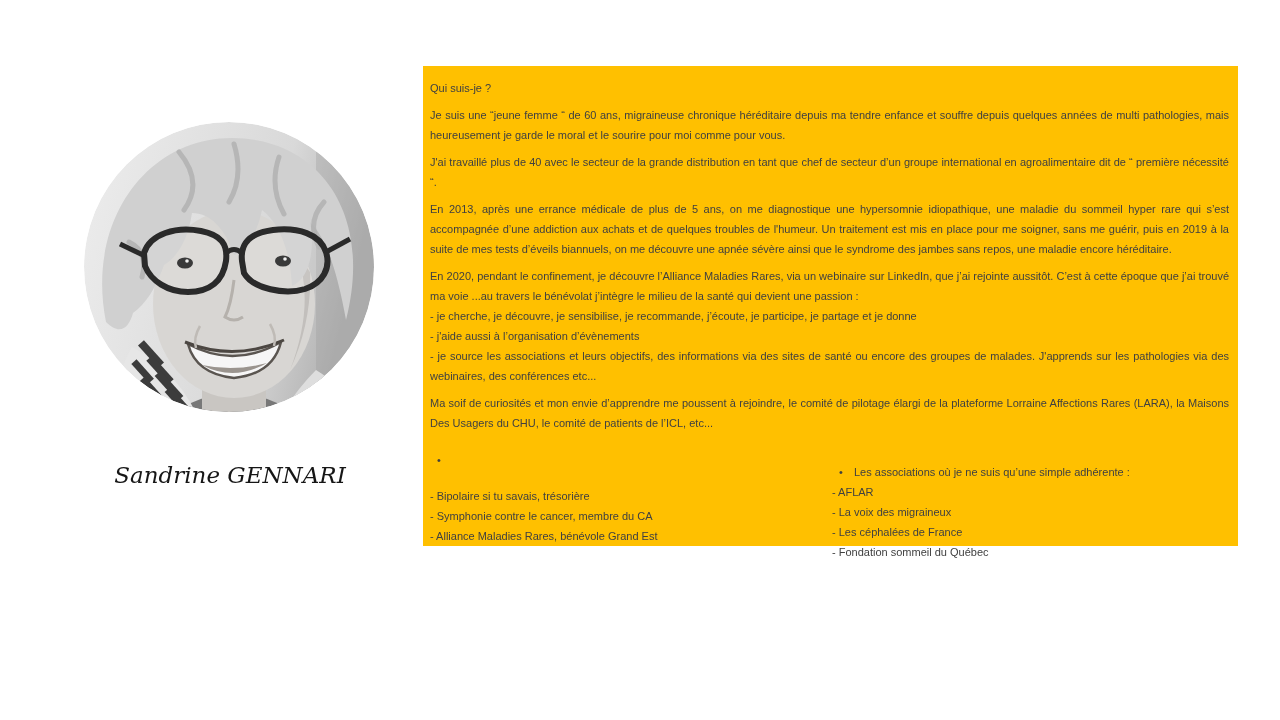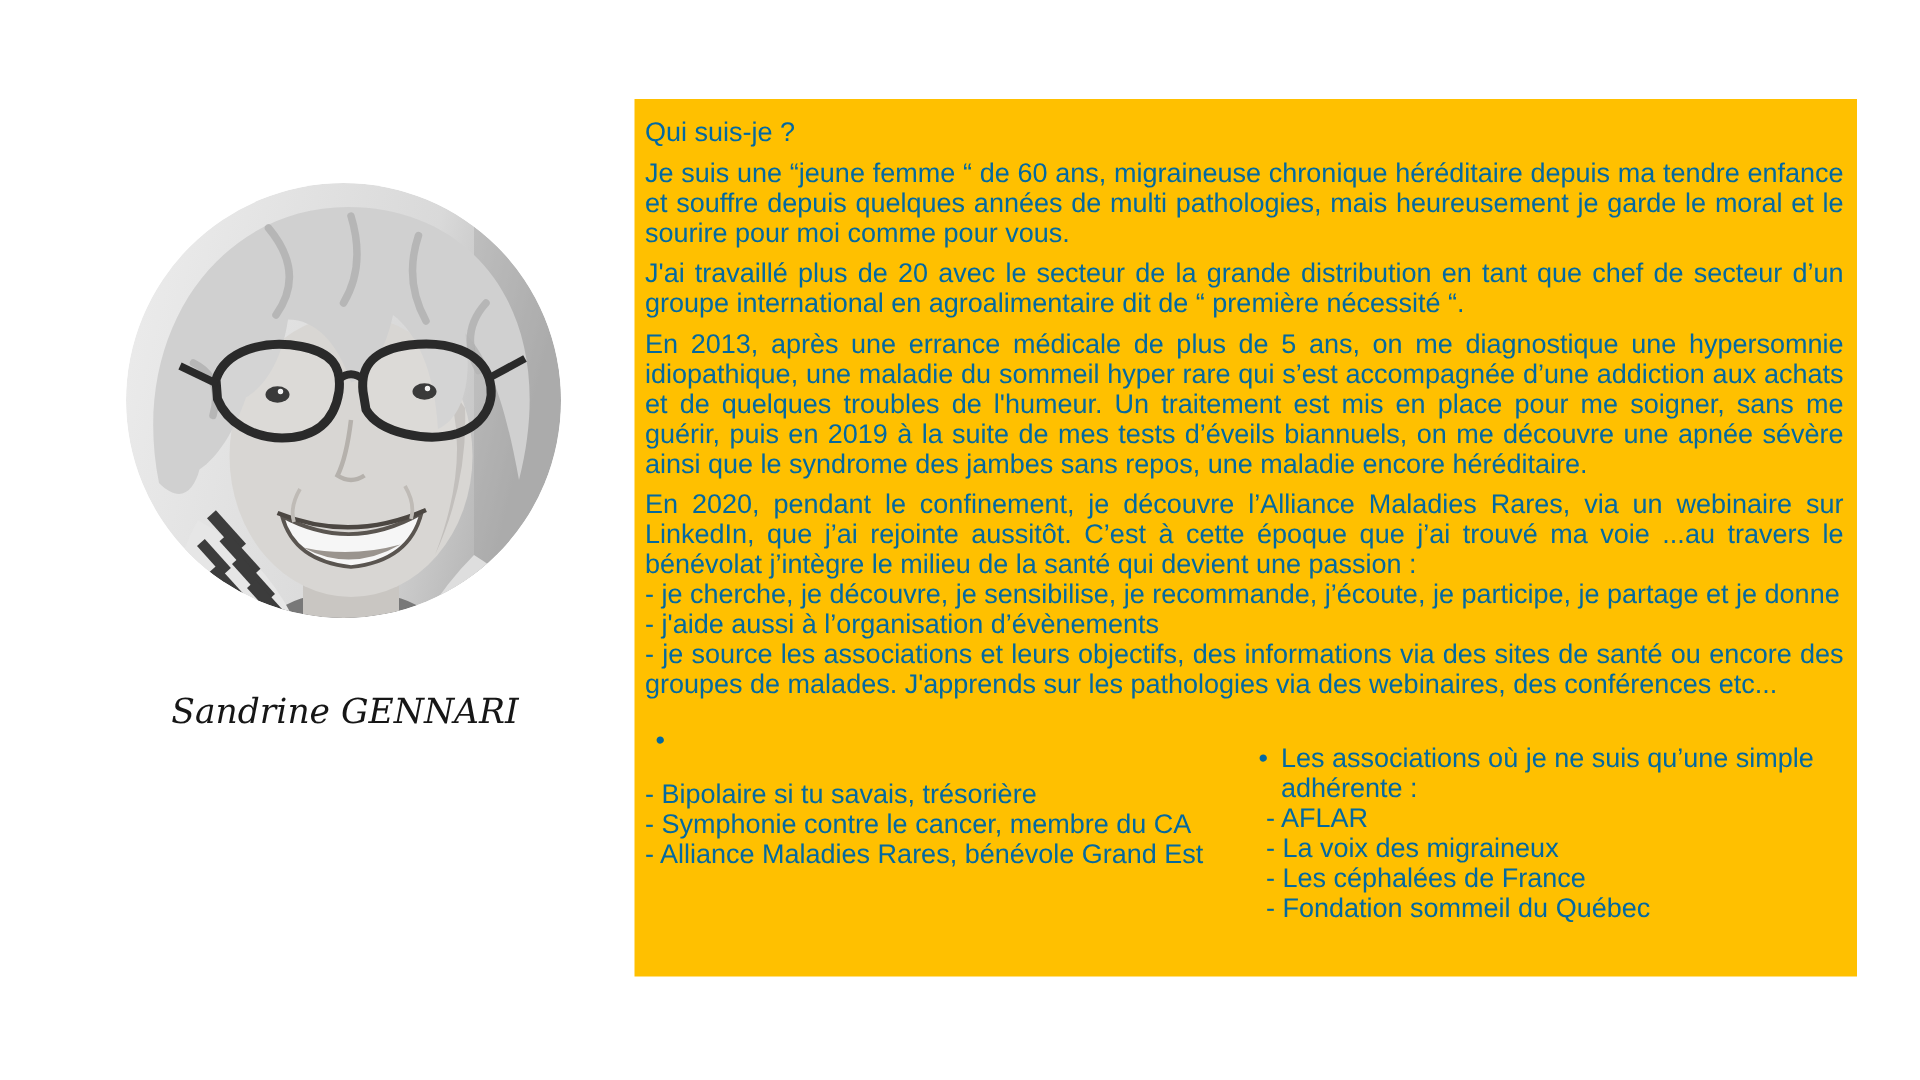--- a/index.html
+++ b/index.html
@@ -43,27 +43,27 @@
     font-size: 29px;
     line-height: 46px;
   }
 
   
   .bio-panel {
     position: absolute;
     left: 423px;
     top: 66px;
     width: 815px;
-    height: 585px;
+    height: 480px;
     background: var(--accent, #FFC000);
     box-sizing: border-box;
     padding: 12px 9px 0 7px;
-    font-size: 18px;
+    font-size: 11px;
     line-height: 20px;
-    color: #0369a1;
+    color: #404040;
   }
   .bio-heading { margin: 0; }
   .bio-para {
     margin-top: 7px;
     text-align: justify;
     white-space: pre-line;
   }
   .bio-cols {
     display: flex;
     margin-top: 17px;
@@ -72,21 +72,21 @@
   .col-right { flex: 1 1 auto; margin-top: 12px; }
   .bullet-line { display: flex; }
   .bullet-glyph {
     flex: 0 0 auto;
     width: 22px;
     padding-left: 7px;
     box-sizing: border-box;
   }
   .assoc-list { white-space: pre-line; }
   .col-left  .assoc-list { margin-top: 16px; }
-  .col-right .assoc-list { margin-top: 0; margin-left: 12px; }
+  .col-right .assoc-list { margin-top: 0; }
 </style>
 </head>
 <body>
 
 <div class="slide">
 
   <div class="profile-photo">
     <svg viewBox="0 0 290 290" width="290" height="290">
       <defs>
         <clipPath id="pc">
@@ -156,26 +156,27 @@
   </div>
 
   <div class="name-block">
     <div class="person-name">Sandrine GENNARI</div>
   </div>
 
   <div class="bio-panel">
     <div class="bio-heading">Qui suis-je ?</div>
 
     <div class="bio-para">Je suis une “jeune femme “ de 60 ans, migraineuse chronique héréditaire depuis ma tendre enfance et souffre depuis quelques années de multi pathologies, mais heureusement je garde le moral et le sourire pour moi comme pour vous.</div>
-    <div class="bio-para">J'ai travaillé plus de 20 avec le secteur de la grande distribution en tant que chef de secteur d’un groupe international en agroalimentaire dit de “ première nécessité “.</div>
+    <div class="bio-para">J'ai travaillé plus de 40 avec le secteur de la grande distribution en tant que chef de secteur d’un groupe international en agroalimentaire dit de “ première nécessité “.</div>
     <div class="bio-para">En 2013, après une errance médicale de plus de 5 ans, on me diagnostique une hypersomnie idiopathique, une maladie du sommeil hyper rare qui s’est accompagnée d’une addiction aux achats et de quelques troubles de l'humeur. Un traitement est mis en place pour me soigner, sans me guérir, puis en 2019 à la suite de mes tests d’éveils biannuels, on me découvre une apnée sévère ainsi que le syndrome des jambes sans repos, une maladie encore héréditaire.</div>
     <div class="bio-para">En 2020, pendant le confinement, je découvre l’Alliance Maladies Rares, via un webinaire sur LinkedIn, que j’ai rejointe aussitôt. C’est à cette époque que j’ai trouvé ma voie ...au travers le bénévolat j’intègre le milieu de la santé qui devient une passion :
 - je cherche, je découvre, je sensibilise, je recommande, j’écoute, je participe, je partage et je donne
 - j'aide aussi à l’organisation d’évènements
 - je source les associations et leurs objectifs, des informations via des sites de santé ou encore des groupes de malades. J'apprends sur les pathologies via des webinaires, des conférences etc...</div>
+    <div class="bio-para">Ma soif de curiosités et mon envie d’apprendre me poussent à rejoindre, le comité de pilotage élargi de la plateforme Lorraine Affections Rares (LARA), la Maisons Des Usagers du CHU, le comité de patients de l’ICL, etc...</div>
 
     <div class="bio-cols">
       <div class="col-left">
         <div class="bullet-line">
           <span class="bullet-glyph">•</span>
         </div>
         <div class="assoc-list">- Bipolaire si tu savais, trésorière
 - Symphonie contre le cancer, membre du CA
 - Alliance Maladies Rares, bénévole Grand Est</div>
       </div>

